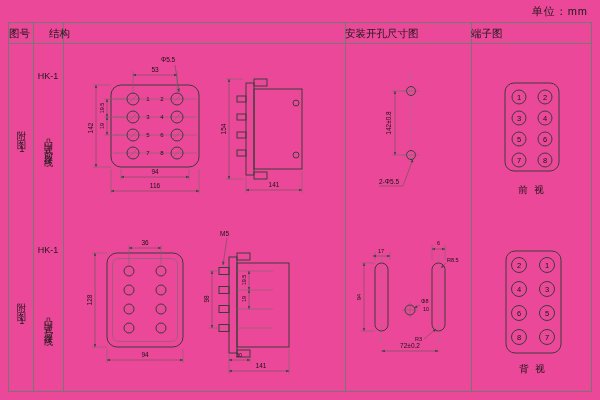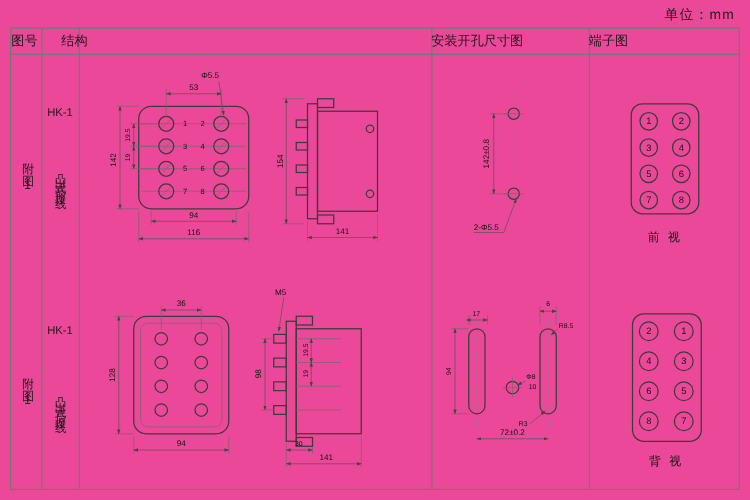--- a/index.html
+++ b/index.html
@@ -5,21 +5,21 @@
   * { margin:0; padding:0; box-sizing:border-box; }
   html,body { width:600px; height:400px; }
   body { font-family:"Liberation Sans",sans-serif; background:#fff; color:#1a1a1a; }
   .page { position:relative; width:600px; height:400px; background:#ec4899; overflow:hidden; }
   .unit { position:absolute; top:4px; right:12px; font-size:11px; letter-spacing:1px; }
   .tbl { position:absolute; left:8px; top:22px; width:584px; height:370px; border:1px solid #767676; }
   .vline { position:absolute; top:0; bottom:0; width:1px; background:#767676; }
   .hline { position:absolute; left:0; right:0; height:1px; background:#767676; }
   .hcell { position:absolute; top:0; height:20px; line-height:20px; text-align:left; font-size:10.5px; white-space:nowrap; }
   .cell { position:absolute; display:flex; align-items:center; justify-content:center; }
-  .model { position:absolute; text-align:center; font-size:9px;margin-top:14px; }
+  .model { position:absolute; text-align:center; font-size:9px; }
   .vtext { writing-mode:vertical-lr; text-orientation:upright; font-size:9.5px; }
   .vfig { letter-spacing:10px; }
   .vdesc { letter-spacing:4px; font-size:9px; }
   svg { position:absolute; overflow:visible; }
   .ln { fill:none; stroke:#3c3c3c; stroke-width:1; }
   .thin { fill:none; stroke:#6a6a6a; stroke-width:0.55; }
   .dimln { fill:none; stroke:#555; stroke-width:0.55; }
   .cl { fill:none; stroke:#808080; stroke-width:0.55; stroke-dasharray:7 2.5 1.5 2.5; }
   text { font-family:"Liberation Sans",sans-serif; fill:#141414; }
   .dim { font-size:6.5px; }

